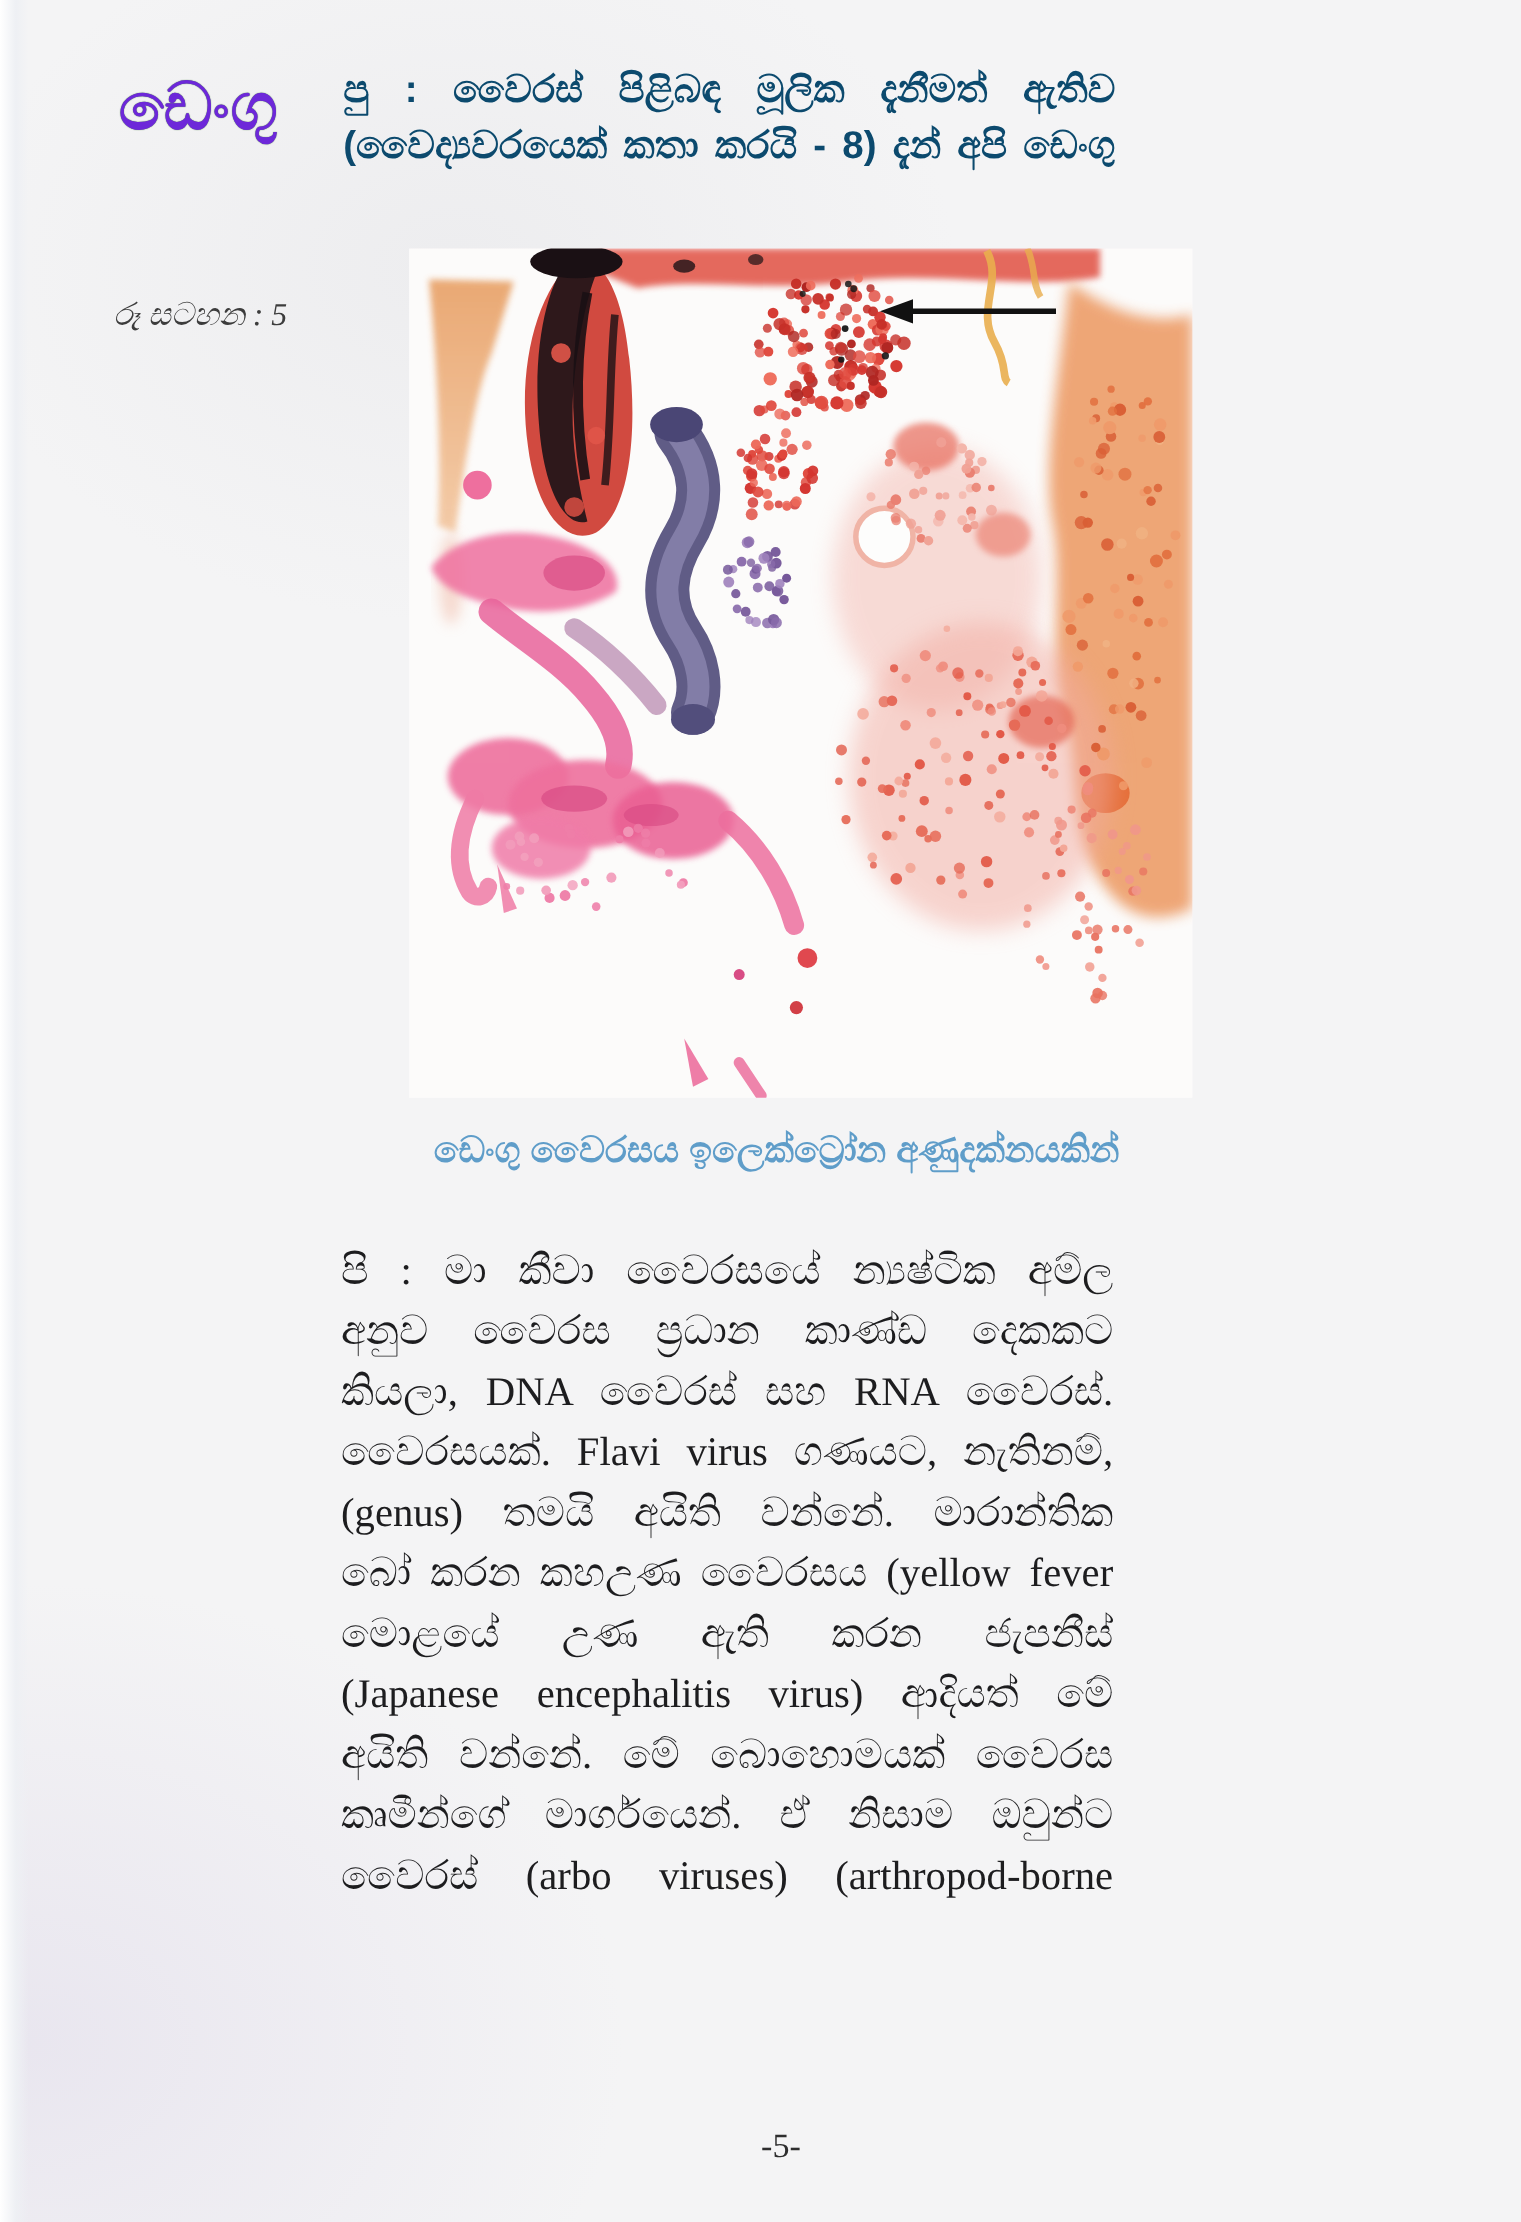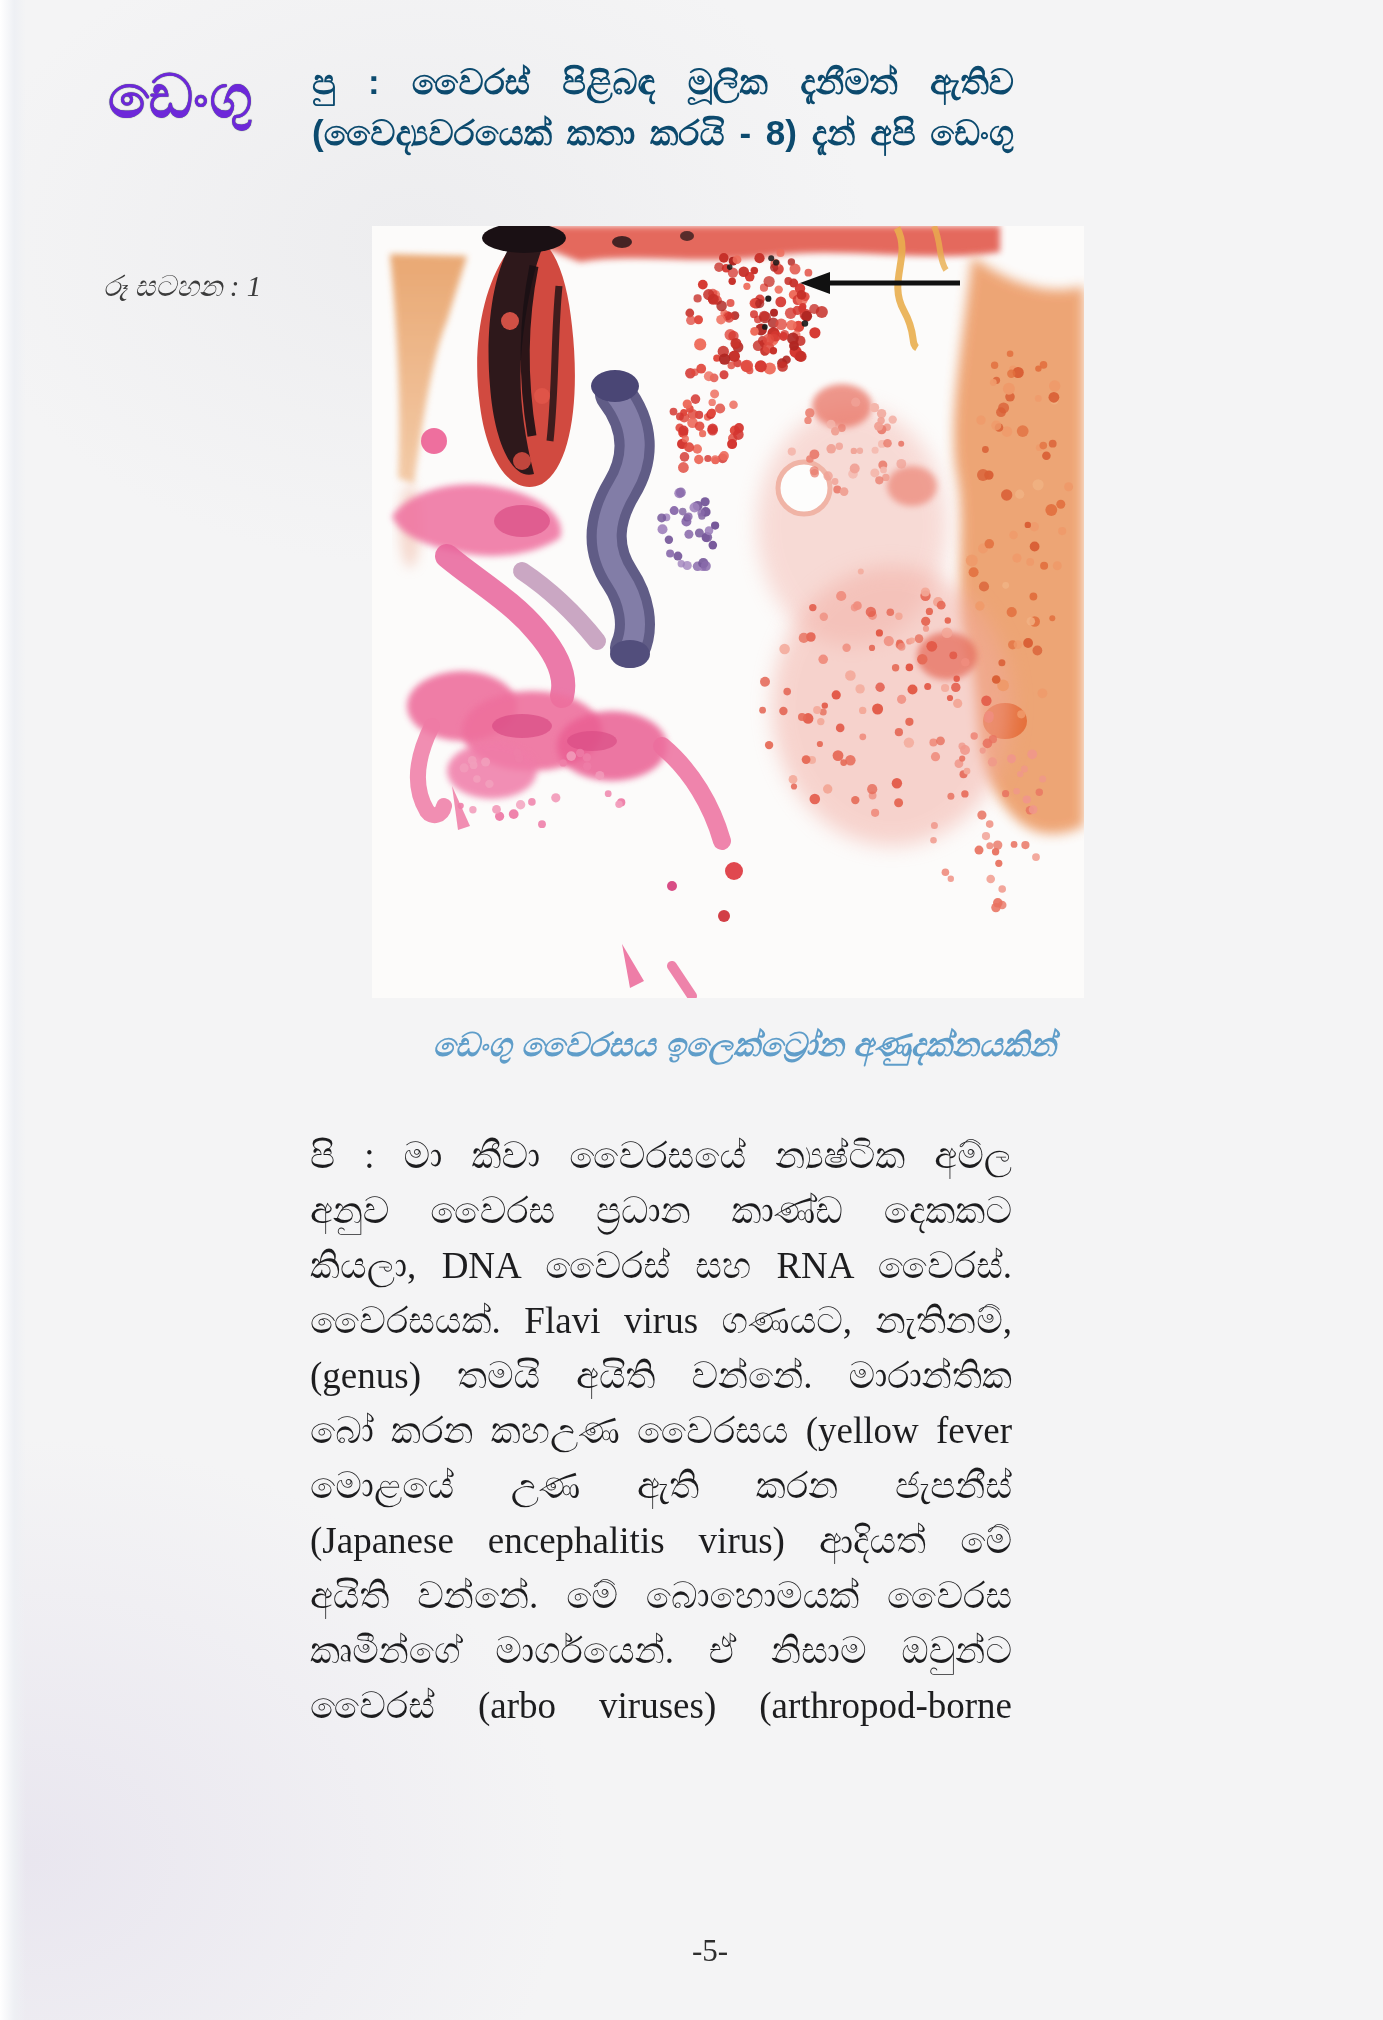--- a/index.html
+++ b/index.html
@@ -31,24 +31,23 @@
     position:absolute;left:103px;top:270px;width:260px;
     font-family:"Liberation Serif", serif;font-style:italic;
     font-size:29px;color:#3c3c3c;
   }
   .photo{
     position:absolute;left:372px;top:226px;width:712px;height:772px;
     background:#fcfbfa;
   }
   .photo svg{display:block;width:100%;height:100%;}
   .caption{
-    position:absolute;left:356px;top:1026px;width:700px;text-align:right;
+    position:absolute;left:356px;top:1026px;width:700px;text-align:center;
     font-size:33px;font-weight:bold;color:#5f9dc9;
     text-shadow:0 0 1px rgba(255,255,255,.55);
-    font-style:italic;
   }
   .body-text{
     position:absolute;left:310px;top:1128px;width:702px;
     font-family:"Liberation Serif", serif;
     font-size:37px;color:#1d1d1f;
   }
   .body-text .line{height:55px;line-height:55px;overflow:hidden;text-align:justify;text-align-last:justify;}
   .body-text .line.last{text-align:left;text-align-last:left;}
   .page-num{
     position:absolute;left:360px;top:1933px;width:700px;text-align:center;
@@ -60,21 +59,21 @@
 
 <div class="scan-edge"></div>
 
 <div class="heading">ඩෙංගු</div>
 
 <div class="intro">
   <div class="line">පු : වෛරස් පිළිබඳ මූලික දැනීමත් ඇතිව</div>
   <div class="line">(වෛද්‍යවරයෙක් කතා කරයි - 8) දැන් අපි ඩෙංගු රෝගය</div>
 </div>
 
-<div class="fig-label">රූ සටහන : 1</div>
+<div class="fig-label">රූ සටහන : 5</div>
 
 <div class="photo">
   <svg viewBox="0 0 712 772" xmlns="http://www.w3.org/2000/svg">
     <defs>
       <filter id="b3" x="-30%" y="-30%" width="160%" height="160%">
           <feGaussianBlur stdDeviation="3"></feGaussianBlur>
         </filter>
       <filter id="b6" x="-30%" y="-30%" width="160%" height="160%">
           <feGaussianBlur stdDeviation="6"></feGaussianBlur>
         </filter>

